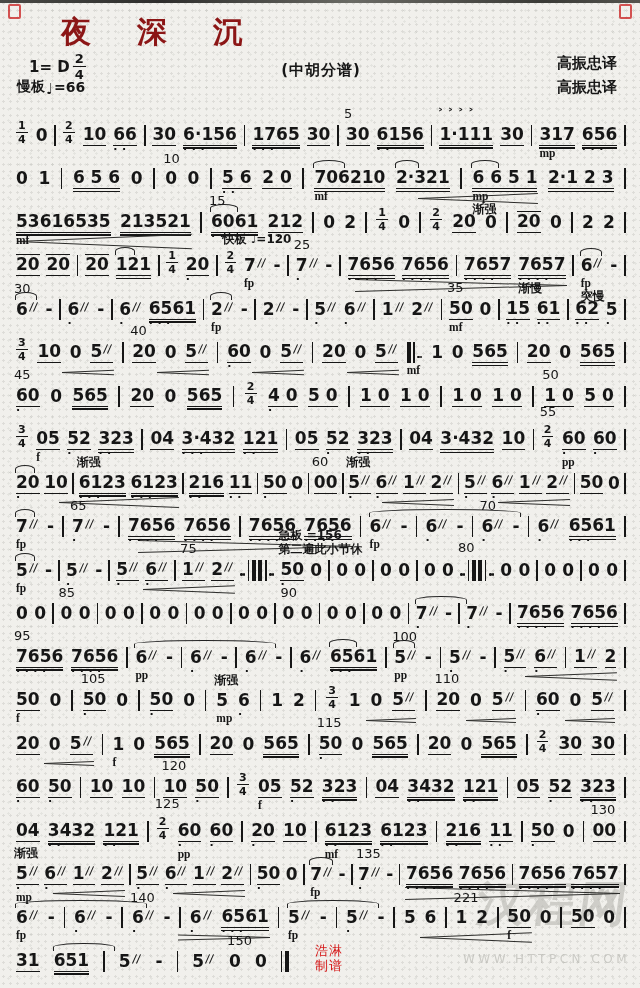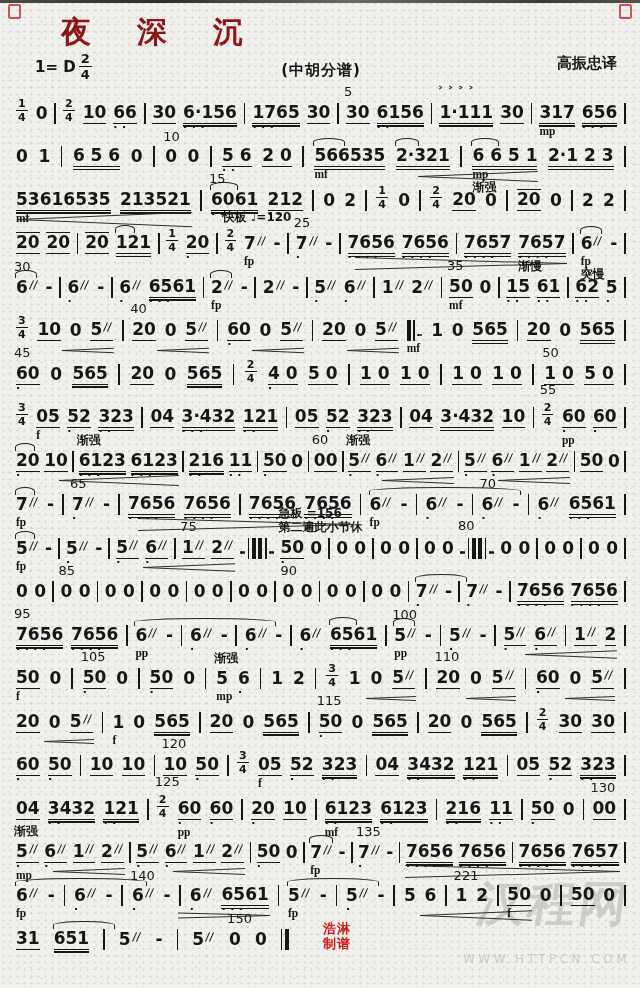--- a/index.html
+++ b/index.html
@@ -17,21 +17,21 @@
   .corner-mark{position:absolute;top:4px;width:9px;height:11px;border:2px solid rgba(200,30,30,.75);border-radius:2px}
   .corner-mark.left{left:8px}
   .corner-mark.right{right:8px}
 
   .sheet{position:relative;padding:8px 13px 0 15px;z-index:1}
 
   
   .title{margin:6px 0 2px;text-align:left;font-size:30px;font-weight:bold;
     color:#8c1616;letter-spacing:46px;padding-left:46px;line-height:1.2}
   .meta{position:relative;height:26px;font-size:15px;font-weight:bold}
-  .key{position:absolute;left:20px;top:0;display:flex;align-items:center;gap:3px;font-weight:bold}
+  .key{position:absolute;left:14px;top:0;display:flex;align-items:center;gap:3px;font-weight:bold}
   .subtitle{position:absolute;left:50%;transform:translateX(-50%);top:9px;font-size:15px;letter-spacing:1px}
   .genre{position:absolute;right:10px;top:2px;font-size:15px}
   .meta2{position:relative;height:22px;font-size:14px;font-weight:bold}
   .tempo{position:absolute;left:2px;top:0;display:flex;align-items:center;gap:1px}
   .qnote{font-size:15px;position:relative;top:2px}
   .translator{position:absolute;right:10px;top:0;font-size:15px}
 
   .ts{display:inline-flex;flex-direction:column;align-items:center;font-size:11px;font-weight:bold;line-height:1;margin:0 1px 1px 0}
   .ts .tsn{border-bottom:1.2px solid #161616;padding:0 2px 1px}
   .ts .tsd{padding-top:1px}
@@ -71,22 +71,22 @@
 
   .arc{position:absolute;bottom:calc(100% + 1px);left:-1px;height:7px;
     border:1.1px solid #222;border-bottom:none;border-radius:100% 100% 0 0;z-index:2}
   .hp{position:absolute;top:calc(100% + 5px);right:-1px;height:8px;z-index:2}
   .hp::before,.hp::after{content:"";position:absolute;left:0;right:0;top:3.5px;height:1.1px;background:#2c2c2a}
   .hp.hc::before{transform-origin:left center;transform:rotate(2.4deg)}
   .hp.hc::after{transform-origin:left center;transform:rotate(-2.4deg)}
   .hp.hd::before{transform-origin:right center;transform:rotate(-1.6deg)}
   .hp.hd::after{transform-origin:right center;transform:rotate(1.6deg)}
 
-  .credit{display:inline-flex;flex-direction:column;margin-left:20px;margin-bottom:-2px;
-    color:#d51717;font-size:13px;font-weight:bold;line-height:1.15;letter-spacing:1px}
+  .credit{display:inline-flex;flex-direction:column;margin-left:12px;margin-bottom:-2px;
+    color:#d51717;font-size:13px;font-weight:normal;line-height:1.15;letter-spacing:1px}
 
   .watermark{position:absolute;right:10px;bottom:22px;text-align:right;z-index:0;opacity:.6}
   .wm-logo{font-size:48px;font-weight:bold;color:#b7b7b1;letter-spacing:3px;transform:skewX(-8deg)}
   .wm-url{font-size:12px;font-weight:normal;color:#b2b2ac;letter-spacing:3.5px;margin-top:16px}
 </style>
 </head>
 <body>
 
 <div class="top-edge"></div>
 <div class="corner-mark left"></div>
@@ -105,20 +105,28 @@
       <span>1= D</span>
       <span class="ts big">
         <span class="tsn">2</span>
         <span class="tsd">4</span>
       </span>
     </div>
     <div class="subtitle">(中胡分谱)</div>
     <div class="genre">高振忠译</div>
   </div>
 
+  <div class="meta2">
+    <div class="tempo">
+      <span>慢板</span>
+      <span class="qnote">♩</span>
+      <span>=66</span>
+    </div>
+    <div class="translator">高振忠译</div>
+  </div>
 
   <div class="score" id="score">
       <div class="line">
         <span class="tk">
           <span class="ts">
             <span class="tsn">1</span>
             <span class="tsd">4</span>
           </span>
         </span>
         <span class="tk">
@@ -249,21 +257,21 @@
             <span class="dots">··</span>
           </span>
         </span>
         <span class="tk">
           <span class="main u1">2 0</span>
         </span>
         <span class="tk">
           <i class="bl"></i>
         </span>
         <span class="tk">
-          <span class="main u2">566535</span>
+          <span class="main u2">706210</span>
           <span class="bot">
             <span class="dyn">mf</span>
           </span>
           <i class="arc" style="width: 30px;"></i>
         </span>
         <span class="tk">
           <span class="main u2">2·321</span>
           <i class="arc" style="width: 22px;"></i>
         </span>
         <span class="tk">

